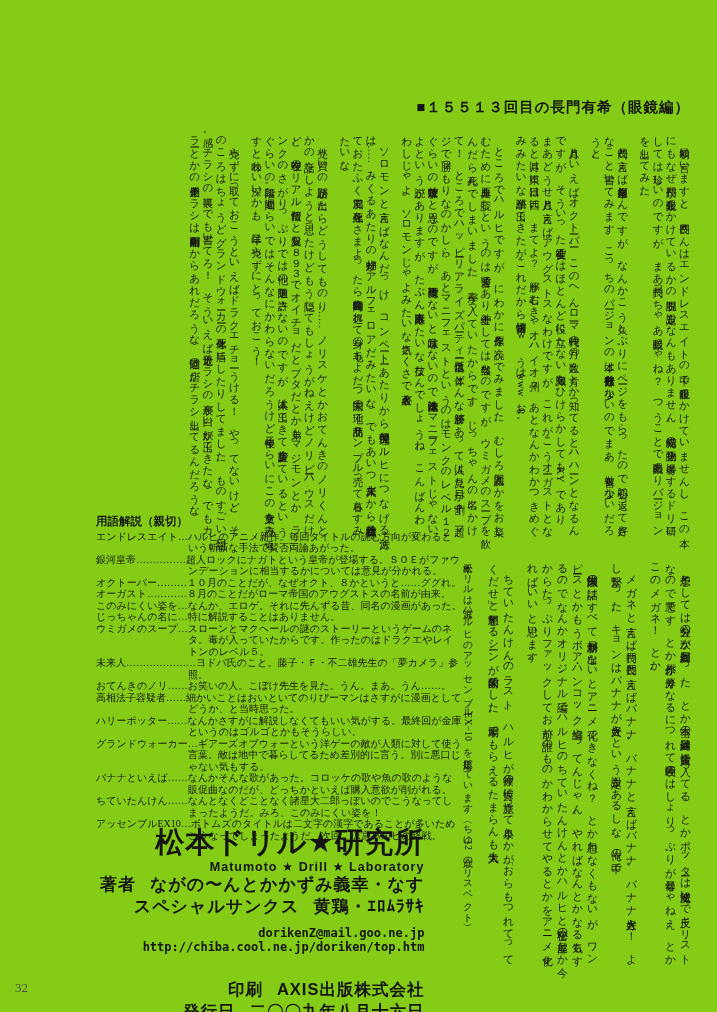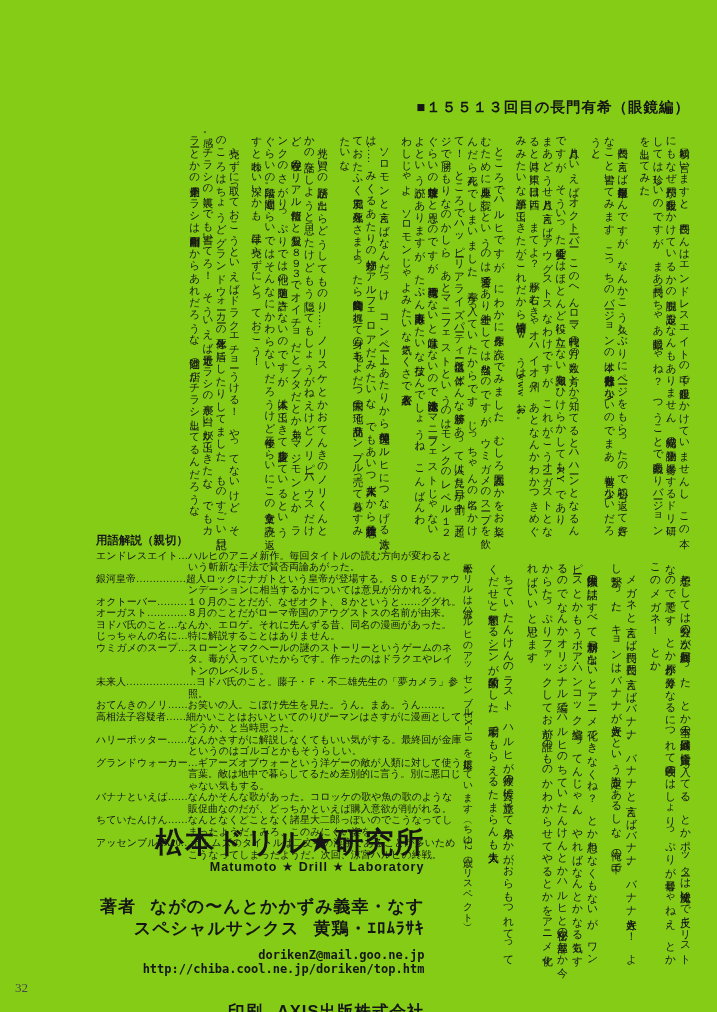--- a/index.html
+++ b/index.html
@@ -44,21 +44,21 @@
     font-size:10.8px;line-height:15px;
     letter-spacing:0.2px;
   }
   .support-note{
     position:absolute;top:556px;left:446px;
     width:28px;height:404px;
     font-size:9.8px;line-height:12.5px;
   }
   
   .glossary{
-    position:absolute;left:96px;top:535px;
+    position:absolute;left:96px;top:516px;
     width:366px;
     font-size:10px;line-height:11.5px;
   }
   .gloss-title{
     font-family:"Liberation Sans","DejaVu Sans",sans-serif;
     font-weight:bold;font-size:11.5px;
     margin:0 0 3px 0;
   }
   .g-entry{
     padding-left:92px;
@@ -70,21 +70,21 @@
     position:absolute;left:100px;top:827px;
     font-family:"Liberation Sans","DejaVu Sans",sans-serif;
     text-align:right;
   }
   .logo{
     font-size:29px;font-weight:900;letter-spacing:1px;
     line-height:31px;
   }
   .logo-en{
     font-size:12.5px;font-weight:bold;letter-spacing:1px;
-    margin:1px 0 22px 18px;
+    margin:1px 0 0 18px;
   }
   .c-line{
     font-size:17px;font-weight:bold;letter-spacing:1px;
     line-height:22px;
   }
   .c-line .lbl{margin-right:14px;}
   .contact{
     font-family:"DejaVu Sans Mono","Liberation Mono",monospace;
     font-size:12px;font-weight:bold;line-height:14px;
     margin-top:8px;letter-spacing:0px;
@@ -112,21 +112,21 @@
     <p>売り買いの話題が出たらどうしてものり……ノリスケとかおてんきのノリくんとかの話をしようと思ったけどもう隠してもしょうがねえけどノリピーハウスだけど、今現在のリアル情報だと親父も８９３でオイチョだとブタだとか弟もマジモンとか、ランクのさがりっぷりでは他の追随を許さないのですが、本人は出てきて多少証言しているというぐらいの段階。一週間ぐらいではそんなにかわらないだろうけど二年後ぐらいにこの文章を読み返すと味わい深いかも。二年は売らずにとっておこう！</p>
     <p>売らずに取っておこうといえばドラクエチョーうける！　やってないけど、そのころはちょうどグランドウォーカーの死体を盾にしたりしてました。ものすごい日記感。チラシの裏にでも書いてろ！　そういえば最近チラシの裏が白い奴が出てきたな。でもカラーとかの企業用チラシは両面印刷だからあれだろうな。近隣の店がチラシ出してるんだろうな。</p>
   </div>
 
   <div class="glossary">
     <div class="gloss-title">用語解説（親切）</div>
     <div class="g-entry"><span>エンドレスエイト…</span><span>ハルヒのアニメ新作。毎回タイトルの読む方向が変わるという斬新な手法で賛否両論あがった。</span></div>
     <div class="g-entry"><span>銀河皇帝……………</span><span>超人ロックにナガトという皇帝が登場する。ＳＯＥがファウンデーションに相当するかについては意見が分かれる。</span></div>
     <div class="g-entry"><span>オクトーバー………</span><span>１０月のことだが、なぜオクト、８かというと……ググれ。</span></div>
     <div class="g-entry"><span>オーガスト…………</span><span>８月のことだがローマ帝国のアウグストスの名前が由来。</span></div>
-    <div class="g-entry"><span>ヨドバ氏のこと…</span><span>なんか、エロゲ。それに先んずる昔、同名の漫画があった。</span></div>
+    <div class="g-entry"><span>このみにくい姿を…</span><span>なんか、エロゲ。それに先んずる昔、同名の漫画があった。</span></div>
     <div class="g-entry"><span>じっちゃんの名に…</span><span>特に解説することはありません。</span></div>
     <div class="g-entry"><span>ウミガメのスープ…</span><span>スローンとマクヘールの謎のストーリーというゲームのネタ。毒が入っていたからです。作ったのはドラクエやレイトンのレベル５。</span></div>
     <div class="g-entry"><span>未来人…………………</span><span>ヨドバ氏のこと。藤子・Ｆ・不二雄先生の「夢カメラ」参照。</span></div>
     <div class="g-entry"><span>おてんきのノリ……</span><span>お笑いの人。こぼけ先生を見た。うん。まあ。うん……。</span></div>
     <div class="g-entry"><span>高相法子容疑者……</span><span>細かいことはおいといてのりぴーマンはさすがに漫画としてどうか、と当時思った。</span></div>
     <div class="g-entry"><span>ハリーポッター……</span><span>なんかさすがに解説しなくてもいい気がする。最終回が金庫というのはゴルゴとかもそうらしい。</span></div>
     <div class="g-entry"><span>グランドウォーカー…</span><span>ギアーズオブウォーという洋ゲーの敵が人類に対して使う言葉。敵は地中で暮らしてるため差別的に言う。別に悪口じゃない気もする。</span></div>
     <div class="g-entry"><span>バナナといえば……</span><span>なんかそんな歌があった。コロッケの歌や魚の歌のような販促曲なのだが、どっちかといえば購入意欲が削がれる。</span></div>
     <div class="g-entry"><span>ちていたんけん……</span><span>なんとなくどことなく諸星大二郎っぽいのでこうなってしまったようだ。みろ、このみにくい姿を！</span></div>
     <div class="g-entry"><span>アッセンブルEX10…</span><span>ボトムズのタイトルは二文字の漢字であることが多いためこうなってしまったようだ。次回、涼宮ハルヒの終戦。</span></div>

